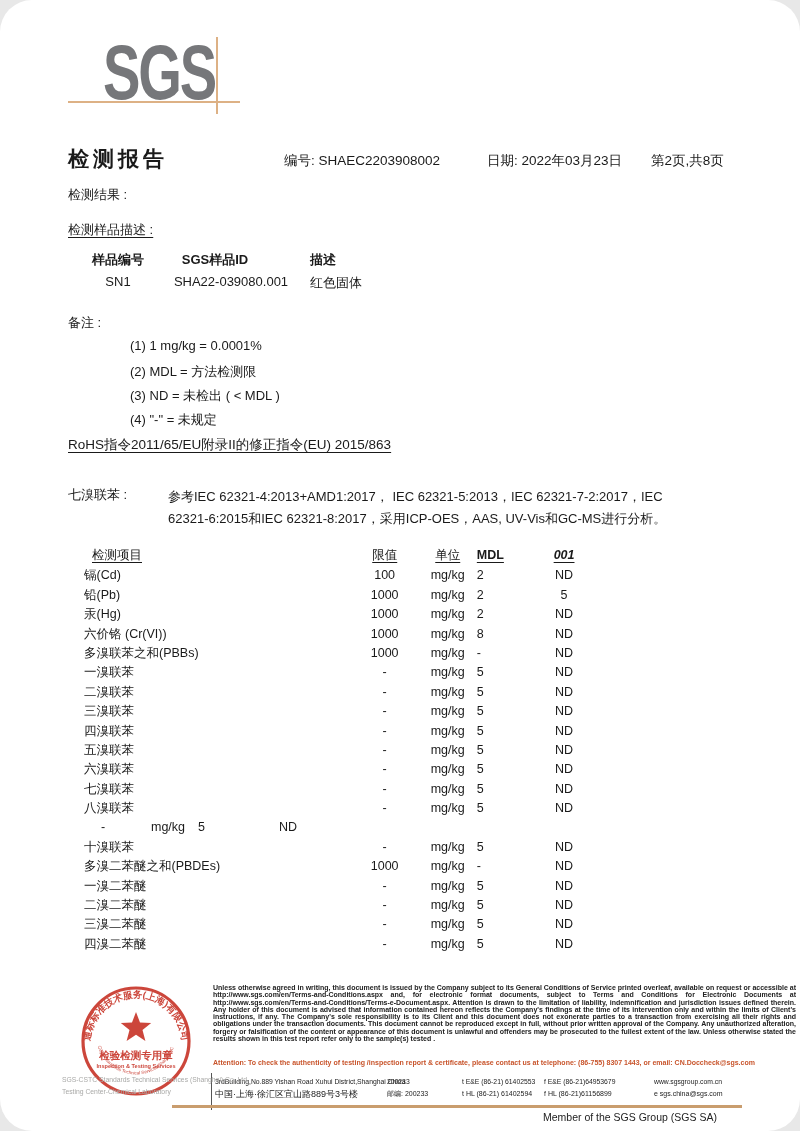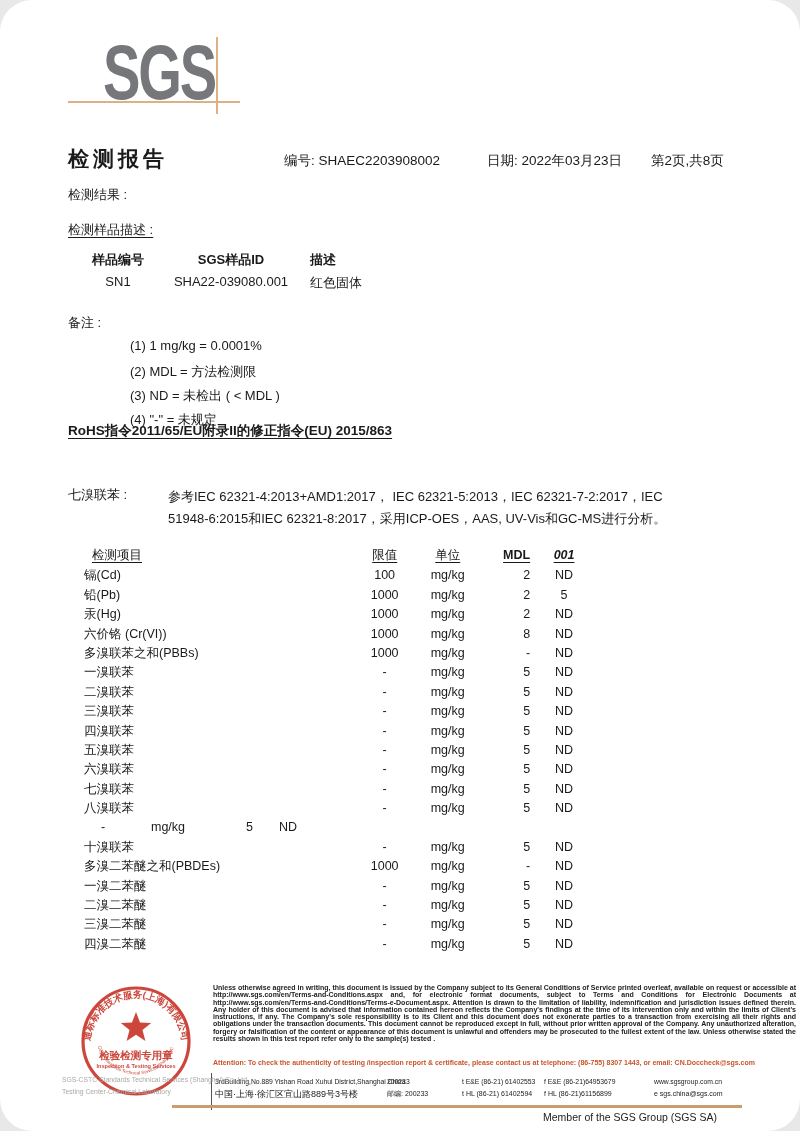--- a/index.html
+++ b/index.html
@@ -28,42 +28,42 @@
   .page-no { left:651px; }
   .ul { text-decoration:underline; text-underline-offset:3px; }
   .b { font-weight:bold; }
   .i { font-style:italic; }
 
   .results-heading { position:absolute; left:68px; top:186px; font-size:13px; }
   .sample-desc-heading { position:absolute; left:68px; top:221px; font-size:13px; text-decoration:underline; text-underline-offset:3px; }
 
   
   .sh1 { position:absolute; left:86px;  top:251px; width:64px;  text-align:center; font-size:13px; font-weight:bold; }
-  .sh2 { position:absolute; left:181px; top:251px; width:100px; text-align:center; font-size:13px; font-weight:bold; }
+  .sh2 { position:absolute; left:165px; top:251px; width:100px; text-align:center; font-size:13px; font-weight:bold; }
   .sh3 { position:absolute; left:310px; top:251px; font-size:13px; font-weight:bold; }
   .sv1 { position:absolute; left:86px;  top:274px; width:64px;  text-align:center; font-size:13px; }
   .sv2 { position:absolute; left:171px; top:274px; width:120px; text-align:center; font-size:13px; }
   .sv3 { position:absolute; left:310px; top:274px; font-size:13px; }
 
   .notes-heading { position:absolute; left:68px; top:314px; font-size:13px; }
   .note { position:absolute; left:130px; font-size:13px; }
 
-  .rohs-heading { position:absolute; left:68px; top:422px; font-size:13.5px; font-weight:bold; text-decoration:underline; text-underline-offset:3px; }
+  .rohs-heading { position:absolute; left:68px; top:436px; font-size:13.5px; font-weight:normal; text-decoration:underline; text-underline-offset:3px; }
   .method-label { position:absolute; left:68px; top:486px; font-size:13px; }
   .method-text { position:absolute; left:168px; top:486px; width:534px; font-size:13px; line-height:22px; }
 
   
   .rt { position:absolute; left:68px; top:546px; width:530px; font-size:12.5px; }
   .t-row { display:flex; line-height:19.4px; height:19.4px; }
   .t-head { margin-bottom:1px; }
   .c-item  { width:275px; text-align:left;margin-left:16px; }
   .t-head .c-item { padding-left:8px; width:267px; }
   .c-limit { width:70px; text-align:center; }
   .c-unit  { width:60px; text-align:center; }
-  .c-mdl   { width:55px; text-align:right; }
+  .c-mdl   { width:55px; text-align:left; }
   .c-val   { width:70px; text-align:center; }
 
   
   .f-disclaimer {
     position:absolute; left:213px; top:984px; width:583px;
     font-size:7px; line-height:7.3px; text-align:justify; color:#222;
     font-weight:bold;
   }
   .f-attention {
     position:absolute; left:213px; top:1059px; width:560px;
@@ -111,21 +111,21 @@
   <div class="sv3">红色固体</div>
 
   <div class="notes-heading">备注 :</div>
   <div class="note" style="top:338px">(1) 1 mg/kg = 0.0001%</div>
   <div class="note" style="top:363px">(2) MDL = 方法检测限</div>
   <div class="note" style="top:387px">(3) ND = 未检出 ( &lt; MDL )</div>
   <div class="note" style="top:411px">(4) "-" = 未规定</div>
 
   <div class="rohs-heading">RoHS指令2011/65/EU附录II的修正指令(EU) 2015/863</div>
   <div class="method-label">七溴联苯 :</div>
-  <div class="method-text">参考IEC 62321-4:2013+AMD1:2017， IEC 62321-5:2013，IEC 62321-7-2:2017，IEC 51948-6:2015和IEC 62321-8:2017，采用ICP-OES，AAS, UV-Vis和GC-MS进行分析。</div>
+  <div class="method-text">参考IEC 62321-4:2013+AMD1:2017， IEC 62321-5:2013，IEC 62321-7-2:2017，IEC 62321-6:2015和IEC 62321-8:2017，采用ICP-OES，AAS, UV-Vis和GC-MS进行分析。</div>
 
   <div class="rt">
     <div class="t-row t-head">
       <span class="c-item"><span class="ul">检测项目</span></span>
       <span class="c-limit"><span class="ul">限值</span></span>
       <span class="c-unit"><span class="ul">单位</span></span>
       <span class="c-mdl"><span class="ul b">MDL</span></span>
       <span class="c-val"><span class="ul b i">001</span></span>
     </div>
     <div>

